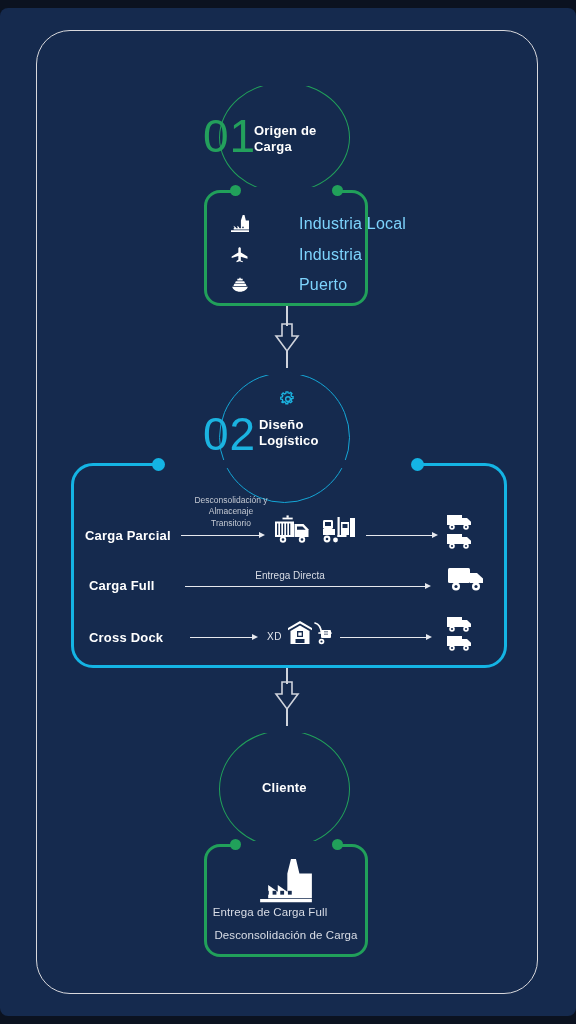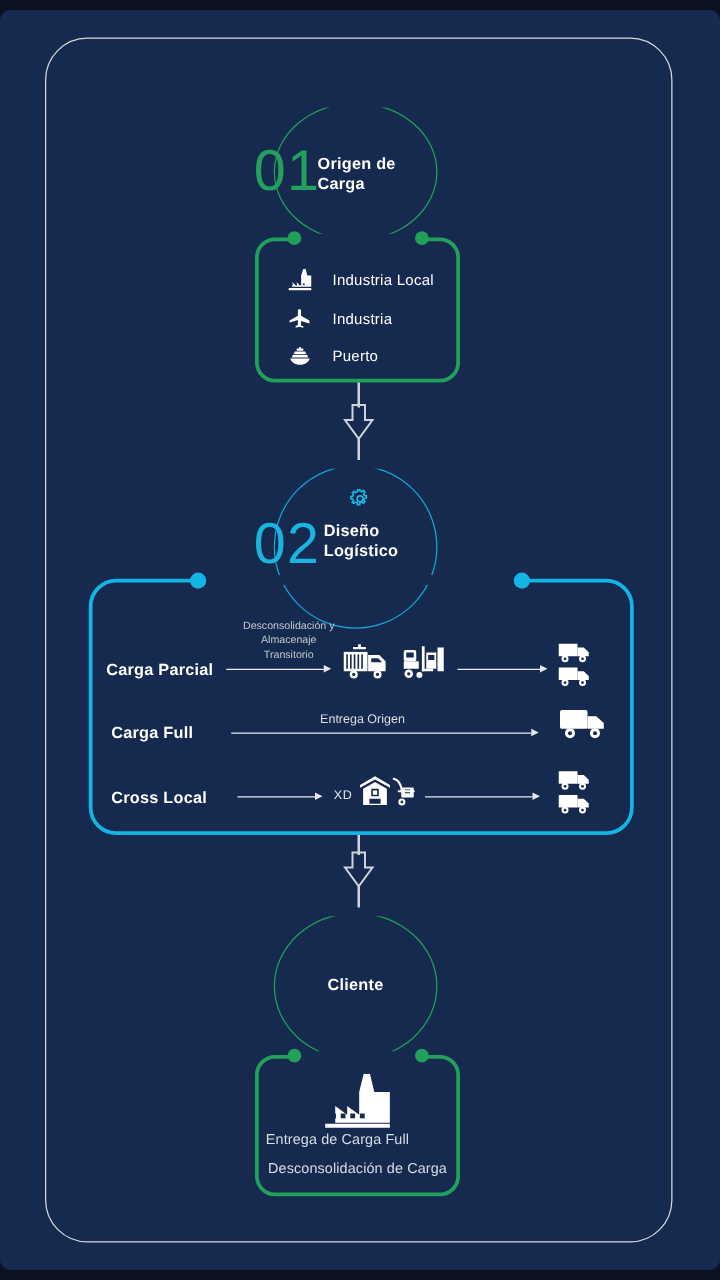--- a/index.html
+++ b/index.html
@@ -95,21 +95,21 @@
   }
 
   
   .origin-row {
     position: absolute;
     display: flex;
     align-items: center;
     gap: 14px;
   }
   .origin-ico { width: 24px; height: 22px; display:flex; align-items:center; justify-content:center; }
-  .origin-lbl { color: #ffffff; font-size: 12px; letter-spacing: .2px; }
+  .origin-lbl { color: #7dd3fc; font-size: 16px; letter-spacing: .2px; margin-left: 33px; }
 
   
   .flow-label {
     position: absolute;
     color: #ffffff;
     font-size: 13px;
     font-weight: bold;
     letter-spacing: .2px;
   }
   .flow-cap {
@@ -318,36 +318,36 @@
           <path fill="#ffffff" d="M17 5h5l4 3.8V12h-9z"></path>
           <circle cx="7" cy="14" r="2.8" fill="#ffffff"></circle>
             <circle cx="7" cy="14" r="1.1" fill="#152a4e"></circle>
           <circle cx="21" cy="14" r="2.8" fill="#ffffff"></circle>
             <circle cx="21" cy="14" r="1.1" fill="#152a4e"></circle>
         </g>
       </svg>
     </span>
 
     <div class="flow-label" style="left:89px; top:570px;">Carga Full</div>
-    <div class="flow-cap-big" style="left:190px; top:562px; width:200px;">Entrega Origen</div>
+    <div class="flow-cap-big" style="left:190px; top:562px; width:200px;">Entrega Directa</div>
     <div class="arrow-line" style="left:185px; top:578px; width:240px;"></div>
     <div class="arrow-head" style="left:425px; top:575px;"></div>
 
     <span class="abs" style="left:446px; top:558px;">
       <svg width="44" height="28" viewBox="0 0 44 28">
         <rect x="2" y="2" width="22" height="15" rx="1.5" fill="#ffffff"></rect>
         <path fill="#ffffff" d="M24 7h7l6 5.4V17h-13z"></path>
         <circle cx="10" cy="20.5" r="4" fill="#ffffff"></circle>
           <circle cx="10" cy="20.5" r="1.6" fill="#152a4e"></circle>
         <circle cx="30" cy="20.5" r="4" fill="#ffffff"></circle>
           <circle cx="30" cy="20.5" r="1.6" fill="#152a4e"></circle>
       </svg>
     </span>
 
-    <div class="flow-label" style="left:89px; top:622px;">Cross Local</div>
+    <div class="flow-label" style="left:89px; top:622px;">Cross Dock</div>
     <div class="arrow-line" style="left:190px; top:629px; width:62px;"></div>
     <div class="arrow-head" style="left:252px; top:626px;"></div>
 
     <div class="xd" style="left:267px; top:623px;">XD</div>
 
     <span class="abs" style="left:287px; top:612px;">
       <svg width="26" height="26" viewBox="0 0 26 26">
         <path fill="#ffffff" d="M13 1 L25 8 v2.2 L13 3.6 L1 10.2V8z"></path>
         <path fill="#ffffff" d="M3.5 11 L13 5.6 L22.5 11 V24 H3.5z"></path>
         <path fill="#152a4e" d="M10 11h6v6h-6z"></path>

